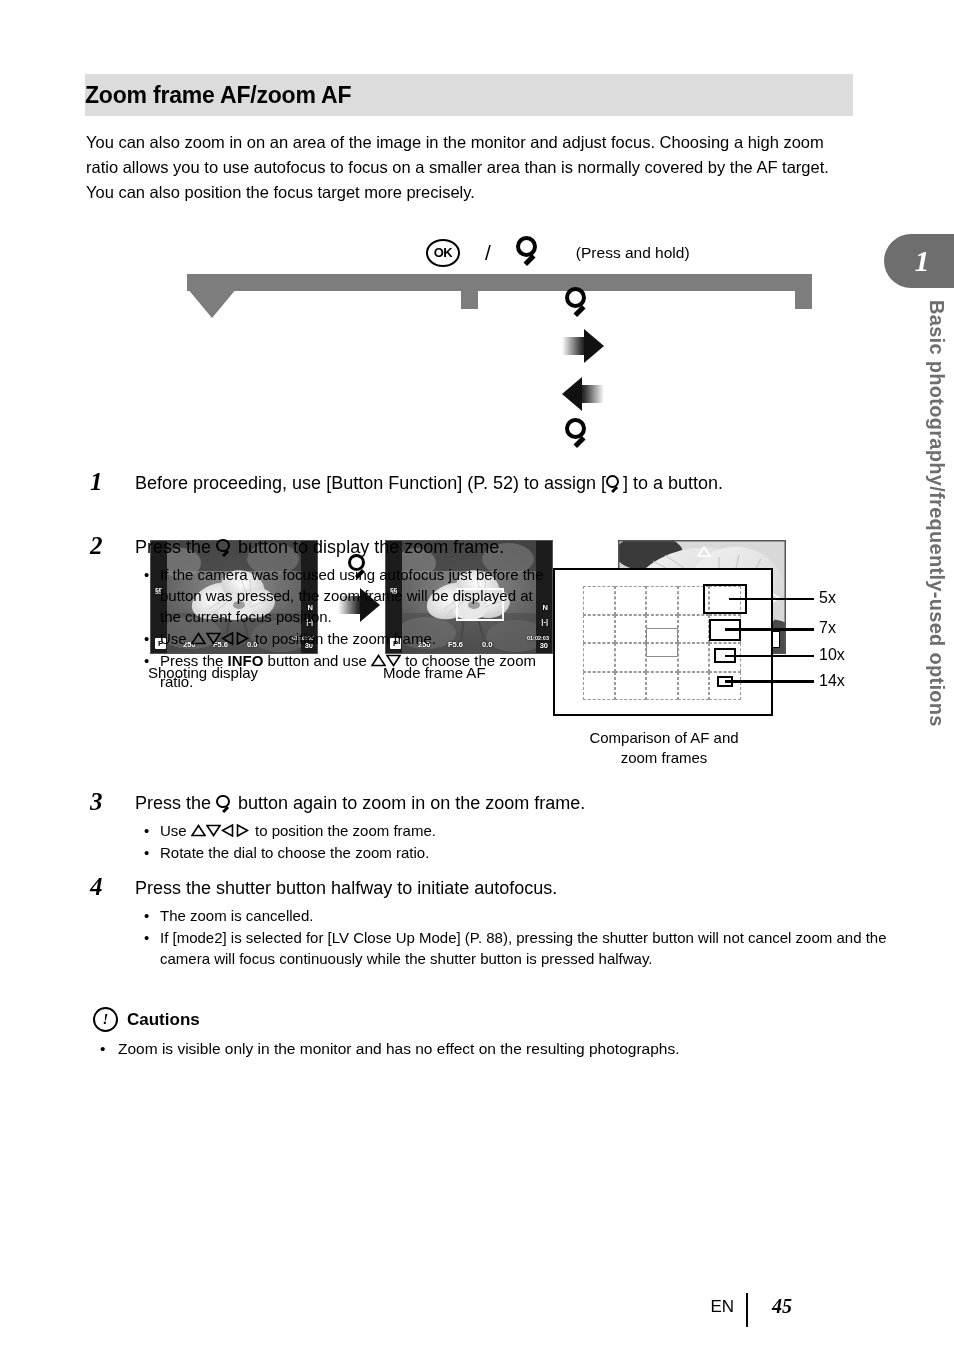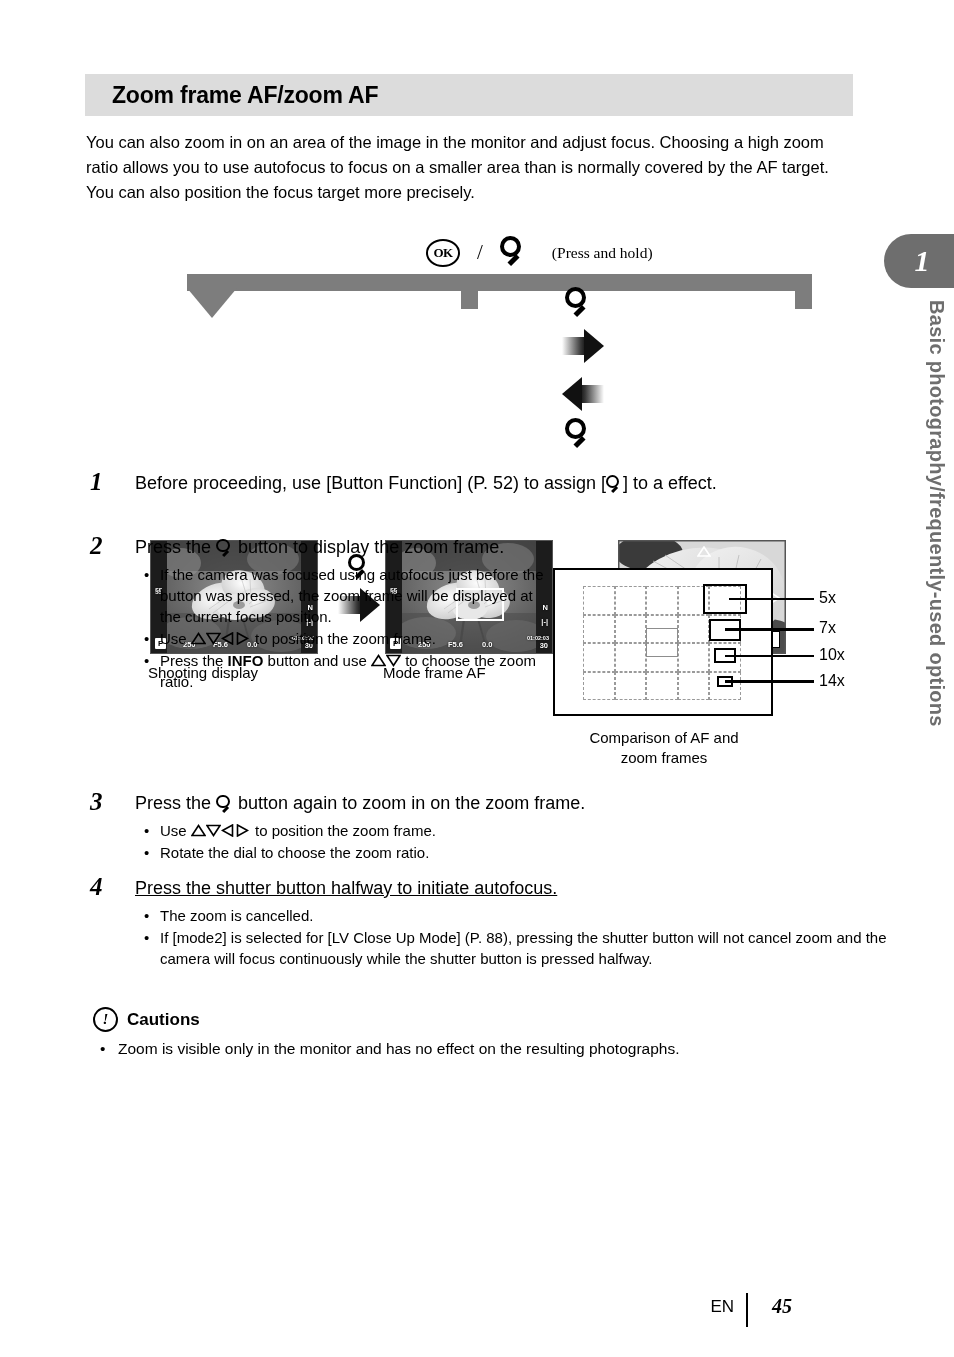--- a/index.html
+++ b/index.html
@@ -18,21 +18,20 @@
   .page-header {
     position: absolute;
     left: 85px; top: 74px;
     width: 768px; height: 42px;
     background: #dcdcdc;
     display: flex; align-items: center;
   }
   .page-header .title {
     font-size: 23px; font-weight: bold;
     letter-spacing: -0.2px;
-    margin-left: 27px;
   }
 
   
   .intro {
     position: absolute;
     left: 86px; top: 130px;
     width: 762px;
     font-size: 16.5px;
     line-height: 25px;
   }
@@ -61,22 +60,22 @@
     color: #6e6e6e;
     letter-spacing: 0.3px;
     white-space: nowrap;
   }
 
   
   .flow { position: absolute; left: 150px; top: 232px; width: 700px; height: 230px; }
 
   .flow-top-label {
     position: absolute; left: 276px; top: 4px;
-    display: flex; align-items: center; gap: 15px;
-    font-size: 15px; white-space: nowrap; font-family: Liberation Serif, serif;
+    display: flex; align-items: center; gap: 23px;
+    font-size: 15px; white-space: nowrap;
   }
   .ok-badge {
     display: inline-block;
     width: 30px; height: 24px;
     border: 2.2px solid #000; border-radius: 50%;
     font-size: 13px; font-weight: bold;
     line-height: 23px; text-align: center;
     letter-spacing: -0.5px;
   }
   .slash { font-size: 21px; font-weight: 500; padding: 0 2px; }
@@ -463,21 +462,21 @@
   </div>
 
   <div class="caption" style="left:-2px;">Shooting display</div>
   <div class="caption" style="left:233px;">Mode frame AF</div>
   <div class="caption" style="left:466px;">Zoom AF</div>
 </div>
 
 <div class="step" style="left:90px; top:468px; width:760px;">
   <div class="step-num">1</div>
   <div class="step-head" style="width:700px;">
-    <span>Before proceeding, use [Button Function] (P. 52) to assign [</span><span class="mag sz17"><i></i><b></b></span><span>] to a effect.</span>
+    <span>Before proceeding, use [Button Function] (P. 52) to assign [</span><span class="mag sz17"><i></i><b></b></span><span>] to a button.</span>
   </div>
 </div>
 
 <div class="step" style="left:90px; top:532px; width:760px;">
   <div class="step-num">2</div>
   <div class="step-head" style="width:700px;">
     <span>Press the </span><span class="mag sz17"><i></i><b></b></span><span> button to display the zoom frame.</span>
   </div>
   <div class="bullets" style="top:32px; width:410px;">
     <div class="li">If the camera was focused using autofocus just before the button was pressed, the zoom frame will be displayed at the current focus position.</div>
@@ -570,21 +569,21 @@
           </svg></span><span class="tri-rt"><svg width="13" height="13">
             <polygon points="11.5,6.5 1.5,1 1.5,12" fill="none" stroke="#000" stroke-width="1.6"></polygon>
           </svg></span><span> to position the zoom frame.</span>
     </div>
     <div class="li">Rotate the dial to choose the zoom ratio.</div>
   </div>
 </div>
 
 <div class="step" style="left:90px; top:873px; width:760px;">
   <div class="step-num">4</div>
-  <div class="step-head" style="width:720px;text-decoration:underline;">Press the shutter button halfway to initiate autofocus.</div>
+  <div class="step-head" style="width:720px;">Press the shutter button halfway to initiate autofocus.</div>
   <div class="bullets" style="top:32px; width:755px;">
     <div class="li">The zoom is cancelled.</div>
     <div class="li">If [mode2] is selected for [LV Close Up Mode] (P. 88), pressing the shutter button will not cancel zoom and the camera will focus continuously while the shutter button is pressed halfway.</div>
   </div>
 </div>
 
 <div class="cautions-head">
   <div class="excl-icon">!</div>
   <div class="txt">Cautions</div>
 </div>

